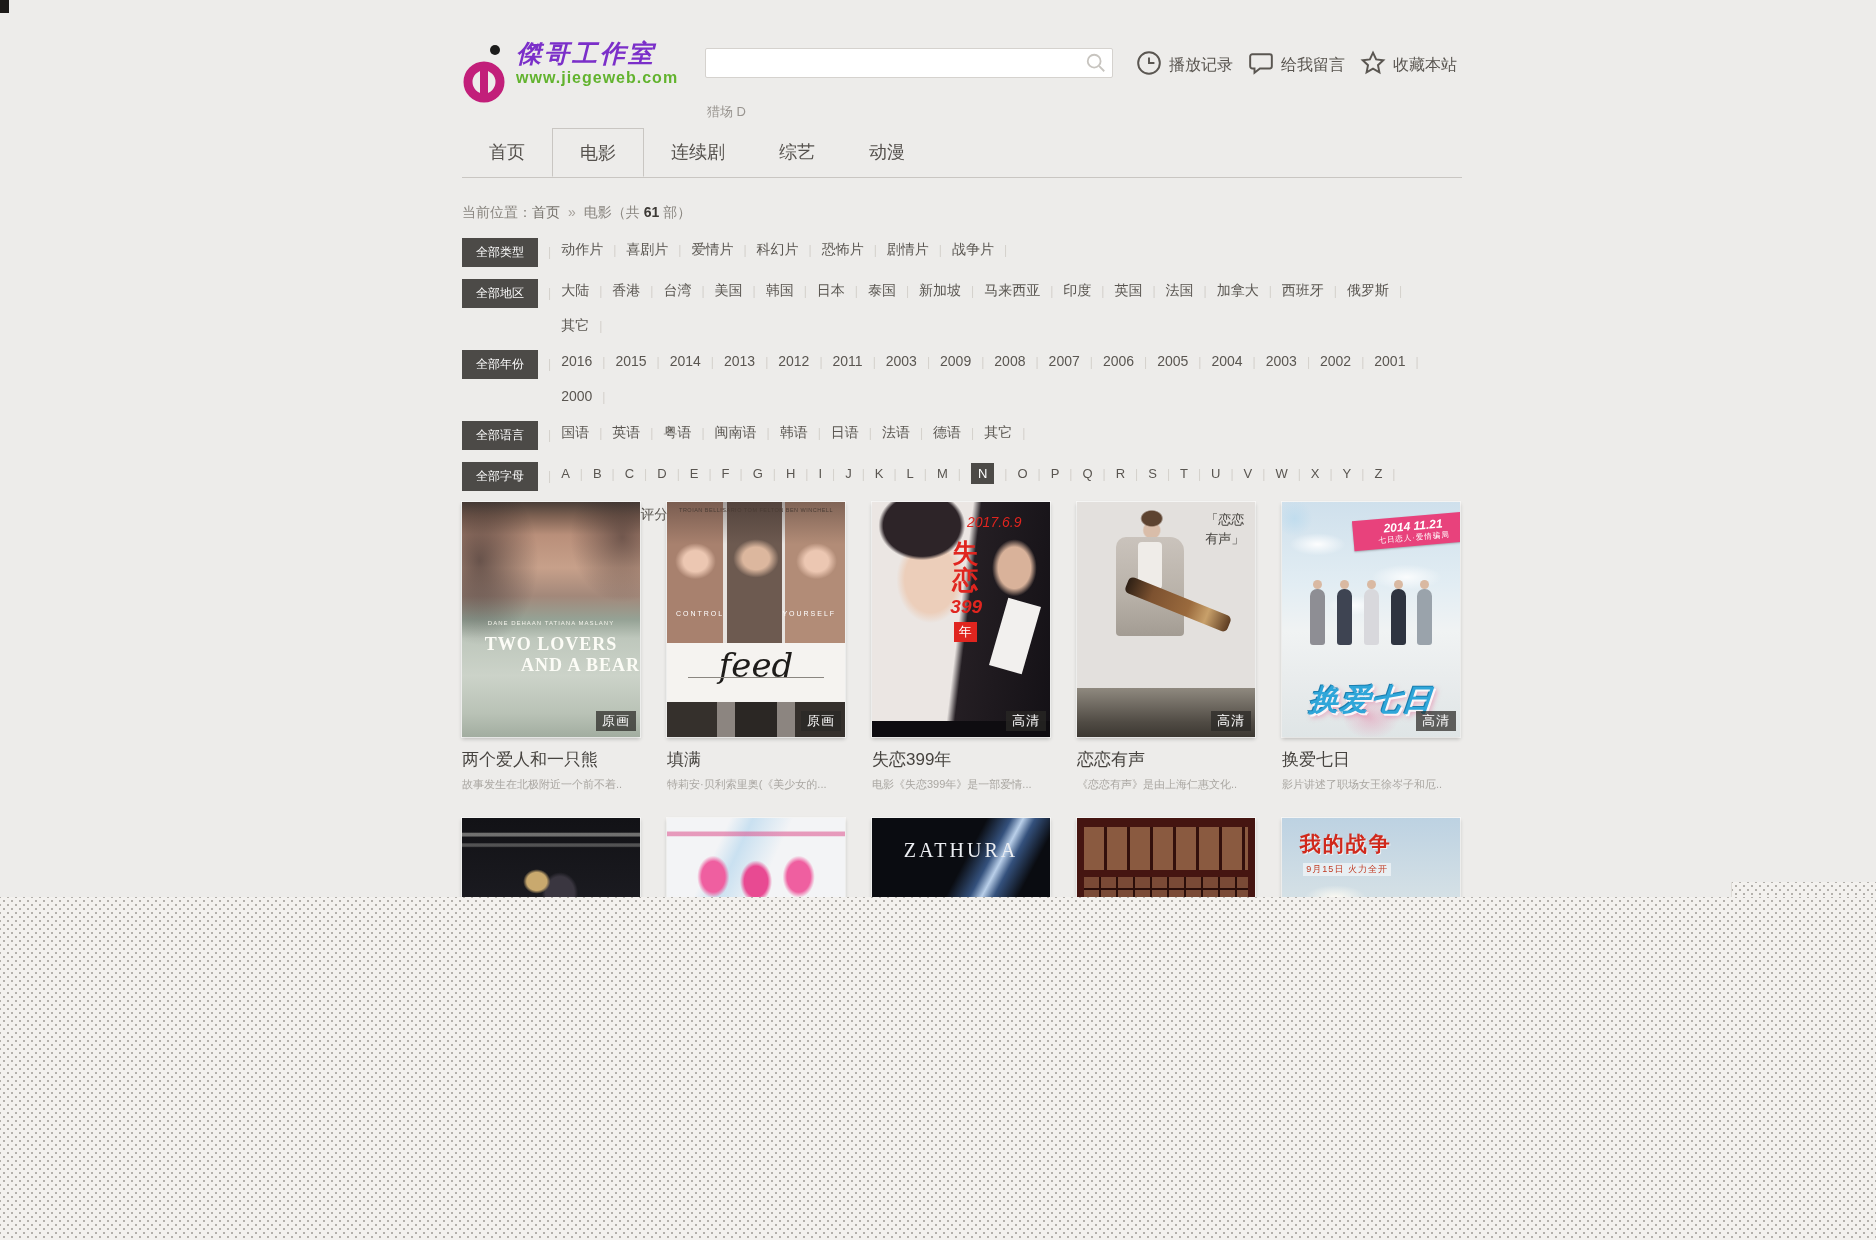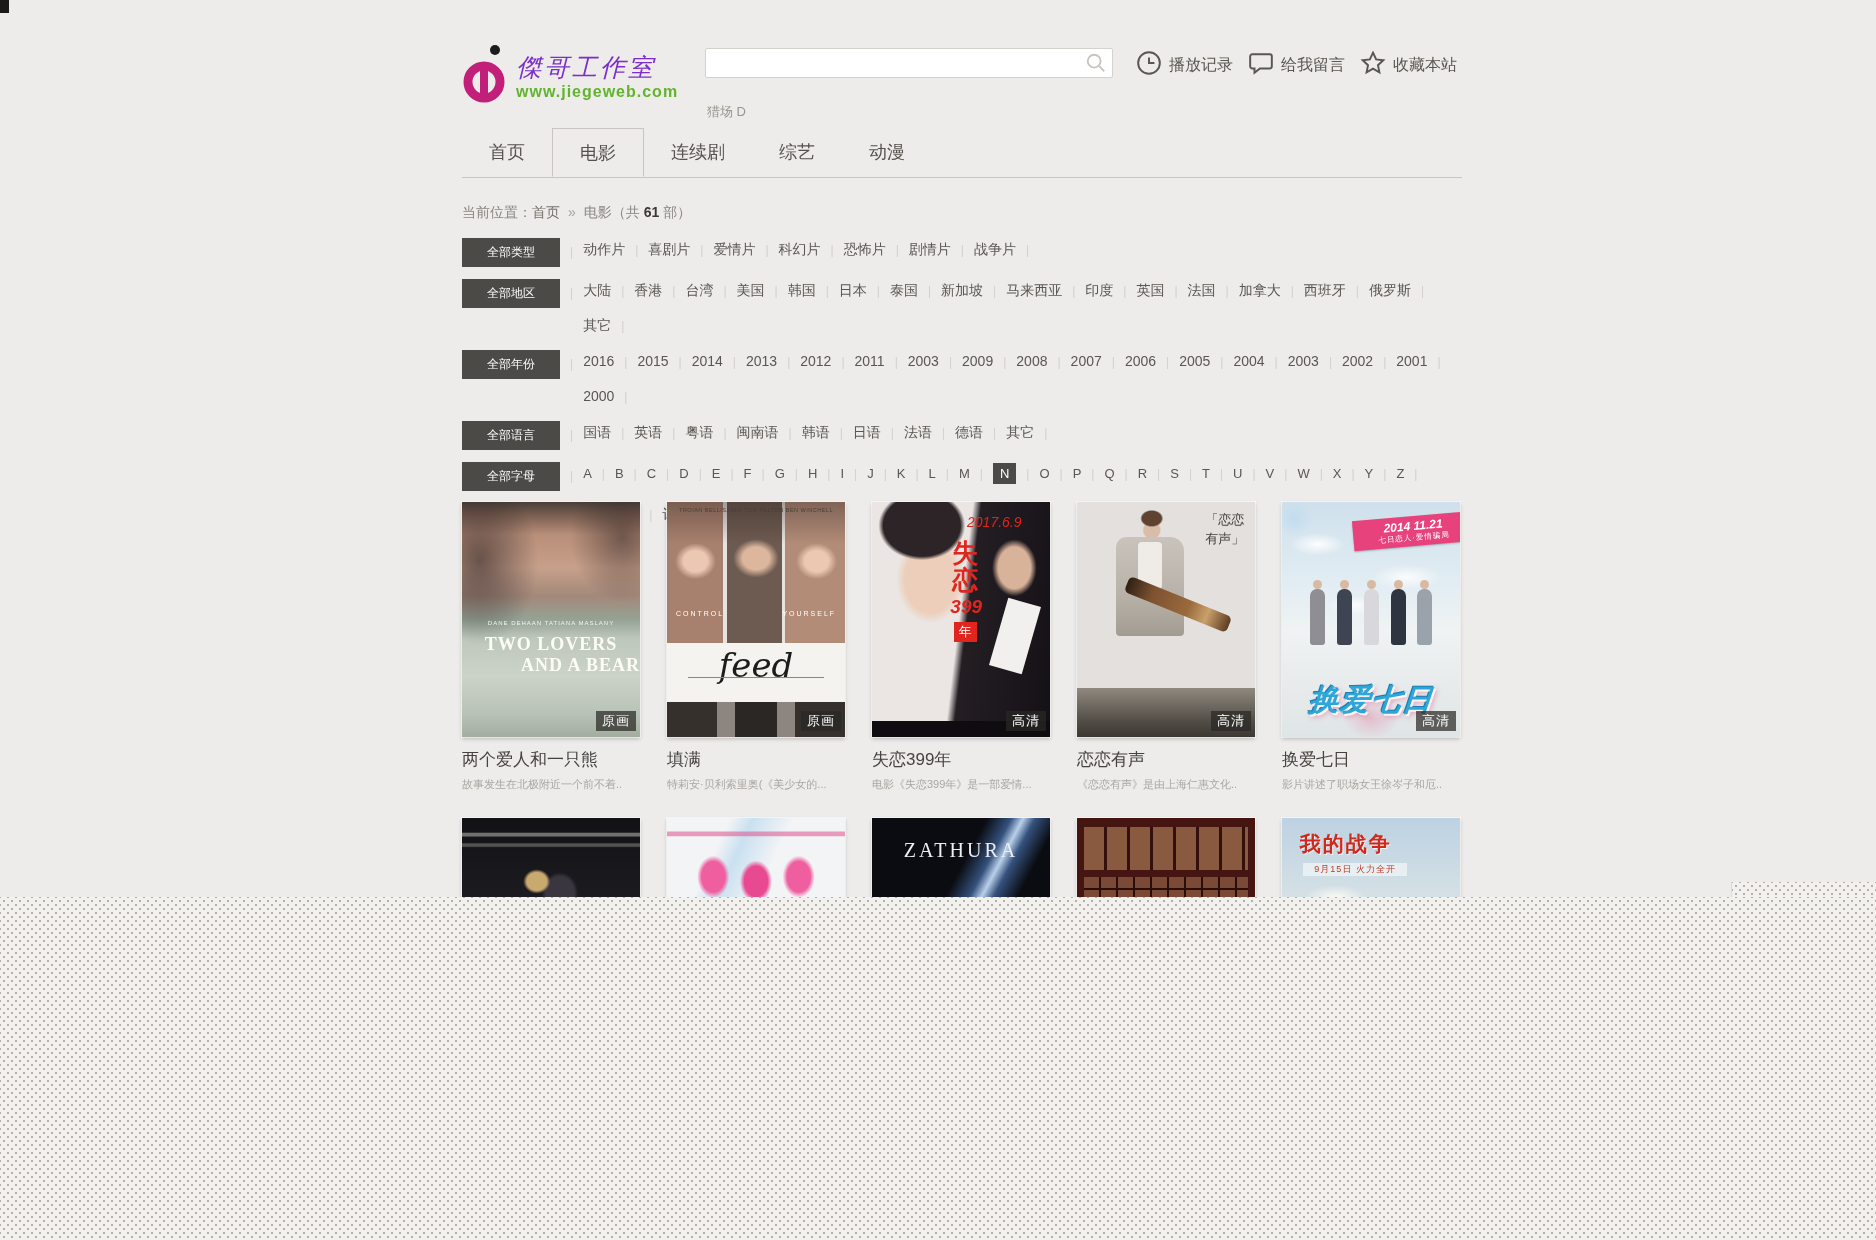--- a/index.html
+++ b/index.html
@@ -3,22 +3,22 @@
 <meta charset="utf-8">
 <style>
   html,body{margin:0;padding:0;background:#edecea;}
   #page{position:relative;width:1876px;height:1240px;background:#edecea;overflow:hidden;
         font-family:"Liberation Sans",sans-serif;}
   
   #corner-mark{position:absolute;left:0;top:0;width:9px;height:13px;background:#1c1a18;}
   #logo{position:absolute;left:462px;top:40px;display:flex;align-items:flex-start;cursor:pointer;}
   #logo svg{display:block;}
   .logo-texts{margin-left:6px;}
-  .logo-title{font-family:"DejaVu Serif",serif;font-style:italic;font-weight:normal;
-              font-size:25px;color:#7b2fc9;letter-spacing:3px;line-height:1.1;margin-top:14px;}
+  .logo-title{font-family:"DejaVu Serif",serif;font-style:italic;font-weight:bold;
+              font-size:25px;color:#7b2fc9;letter-spacing:3px;line-height:1.1;}
   .logo-url{font-size:16px;font-weight:bold;color:#62b32e;letter-spacing:1px;margin-top:1px;}
   #search-wrap{position:absolute;left:705px;top:48px;width:408px;height:30px;background:#fff;
                border:1px solid #d5d2ce;border-radius:2px;box-sizing:border-box;}
   #search-input{position:absolute;left:6px;top:2px;width:360px;height:24px;border:none;outline:none;
                 font-size:14px;color:#555;background:transparent;}
   #search-btn{position:absolute;right:4px;top:3px;width:24px;height:24px;border:none;background:transparent;cursor:pointer;padding:0;}
   #hot-keyword{position:absolute;left:707px;top:103px;font-size:13px;color:#999590;cursor:pointer;}
   #quick-links{position:absolute;left:1136px;top:50px;display:flex;gap:15px;align-items:center;}
   .qlink{display:flex;align-items:center;gap:7px;cursor:pointer;}
   .qlink .ql-label{font-size:16px;color:#5a5651;}
@@ -30,21 +30,21 @@
   
   #breadcrumb{position:absolute;left:462px;top:204px;font-size:14px;color:#8a8680;}
   #breadcrumb .bc-home{color:#76726c;cursor:pointer;}
   #breadcrumb .bc-sep{margin:0 8px;color:#a5a19b;}
   #breadcrumb .bc-count{font-weight:bold;color:#3c3935;}
   
   #filters{position:absolute;left:462px;top:238px;width:1000px;}
   .frow{display:flex;align-items:flex-start;margin-bottom:12px;font-size:14px;color:#5a5651;line-height:23px;}
   .fbtnwrap{flex:none;}
   .fbtnwrap::after{content:"|";color:#d3d0cb;margin:0 10px;font-size:12px;}
-  .fbtn{display:inline-block;background:#4c4a47;color:#fff;font-size:12px;padding:3px 25px;cursor:pointer;}
+  .fbtn{display:inline-block;background:#4c4a47;color:#fff;font-size:12px;padding:3px 14px;cursor:pointer;}
   .fitems{display:flex;flex-wrap:wrap;row-gap:11px;flex:1;min-width:0;}
   .fi{cursor:pointer;white-space:nowrap;}
   .fi::after{content:"|";color:#d3d0cb;margin:0 10px;font-size:12px;}
   .fi .fl{color:#5a5651;}
   .fi.active .fl{background:#4c4a47;color:#fff;padding:3px 7px;}
   #letters-row{font-size:13px;}
   
   .card{position:absolute;width:178px;}
   .poster{position:relative;width:178px;height:235px;overflow:hidden;cursor:pointer;
           box-shadow:0 0 0 1px rgba(255,255,255,.55),0 2px 4px rgba(0,0,0,.22);}
@@ -140,21 +140,21 @@
     repeating-linear-gradient(0deg,#7a4a36 0 24px,#2a0d09 24px 26px);}
   .r2a5{background:linear-gradient(180deg,#bdd2e2 0%,#d9e3e6 40%,#ecdfc8 75%,#e2d3ba 100%);}
   .r2a5::before{content:"";position:absolute;inset:0;background:
     radial-gradient(44px 18px at 30% 34%,rgba(255,252,244,.95),transparent 70%),
     radial-gradient(56px 20px at 75% 46%,rgba(250,242,226,.9),transparent 70%),
     radial-gradient(36px 14px at 15% 55%,rgba(250,245,235,.85),transparent 70%);}
   .r2a5::after{content:"";position:absolute;bottom:0;width:100%;height:28%;background:
     radial-gradient(58px 72px at 72% 18%,#17130f 58%,transparent 66%),
     linear-gradient(180deg,transparent 0,rgba(25,20,15,.25) 30%,#1a150f 72%);}
   .r2a5big{position:absolute;top:5%;left:10%;font-size:21px;font-weight:bold;color:#d0291c;letter-spacing:2px;text-shadow:1px 1px 0 rgba(255,255,255,.7);}
-  .r2a5sub{position:absolute;top:19%;left:12%;font-size:9px;color:#c03a22;background:rgba(255,255,255,.55);padding:0 11px;letter-spacing:1px;}
+  .r2a5sub{position:absolute;top:19%;left:12%;font-size:9px;color:#c03a22;background:rgba(255,255,255,.55);padding:0 3px;letter-spacing:1px;}
   
   .dots{background-color:#f3f1ee;background-image:
     radial-gradient(circle,#b3b0ab 1px,rgba(0,0,0,0) 1.5px),
     radial-gradient(circle,#b3b0ab 1px,rgba(0,0,0,0) 1.5px);
     background-size:8px 8px;background-position:0 0,4px 4px;}
   #dots-main{position:absolute;left:0;top:897px;width:1876px;height:343px;z-index:5;}
   #dots-patch{position:absolute;left:1731px;top:882px;width:145px;height:16px;z-index:5;border-left:1px solid #dedbd6;}
 </style>
 </head>
 <body>

